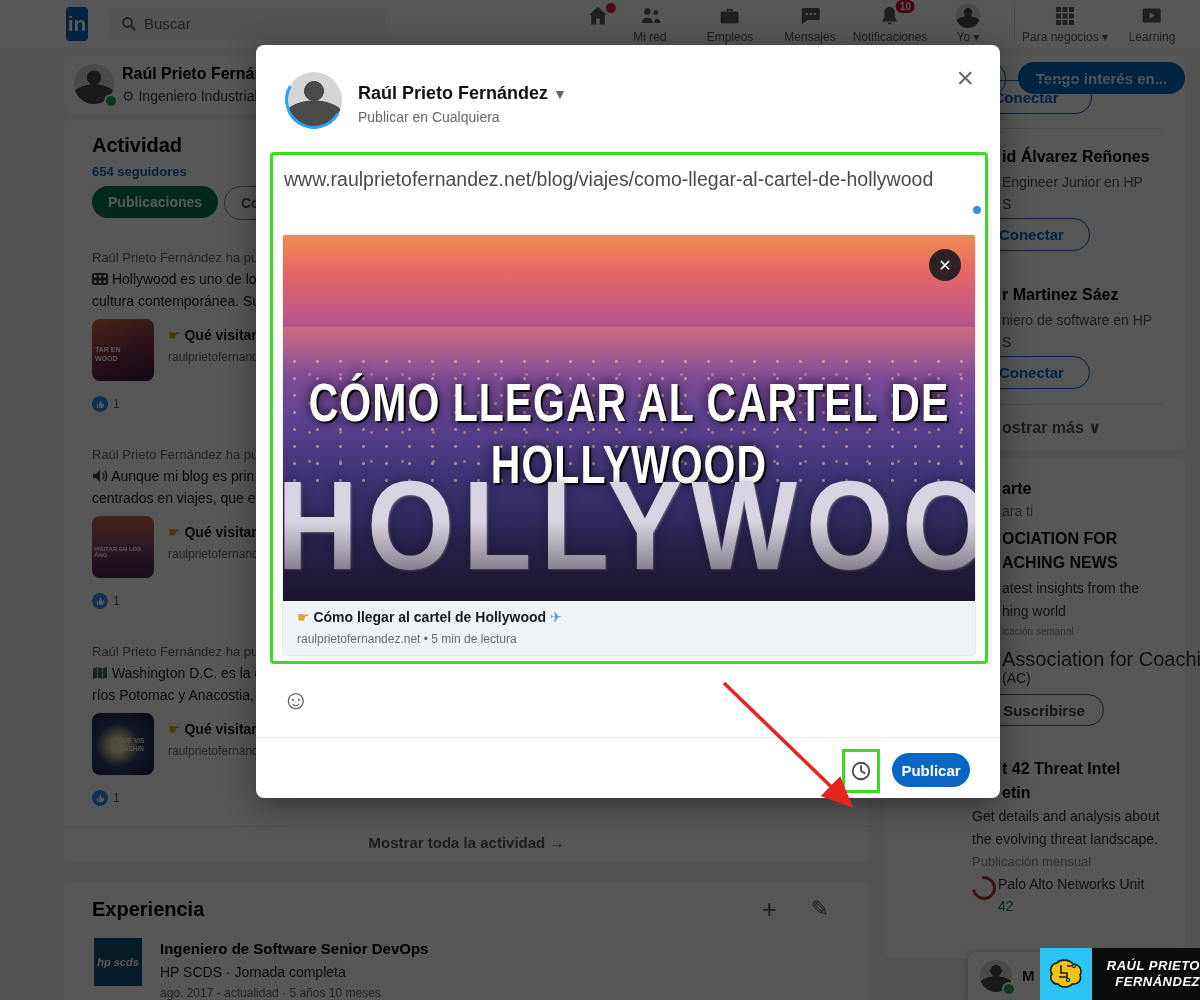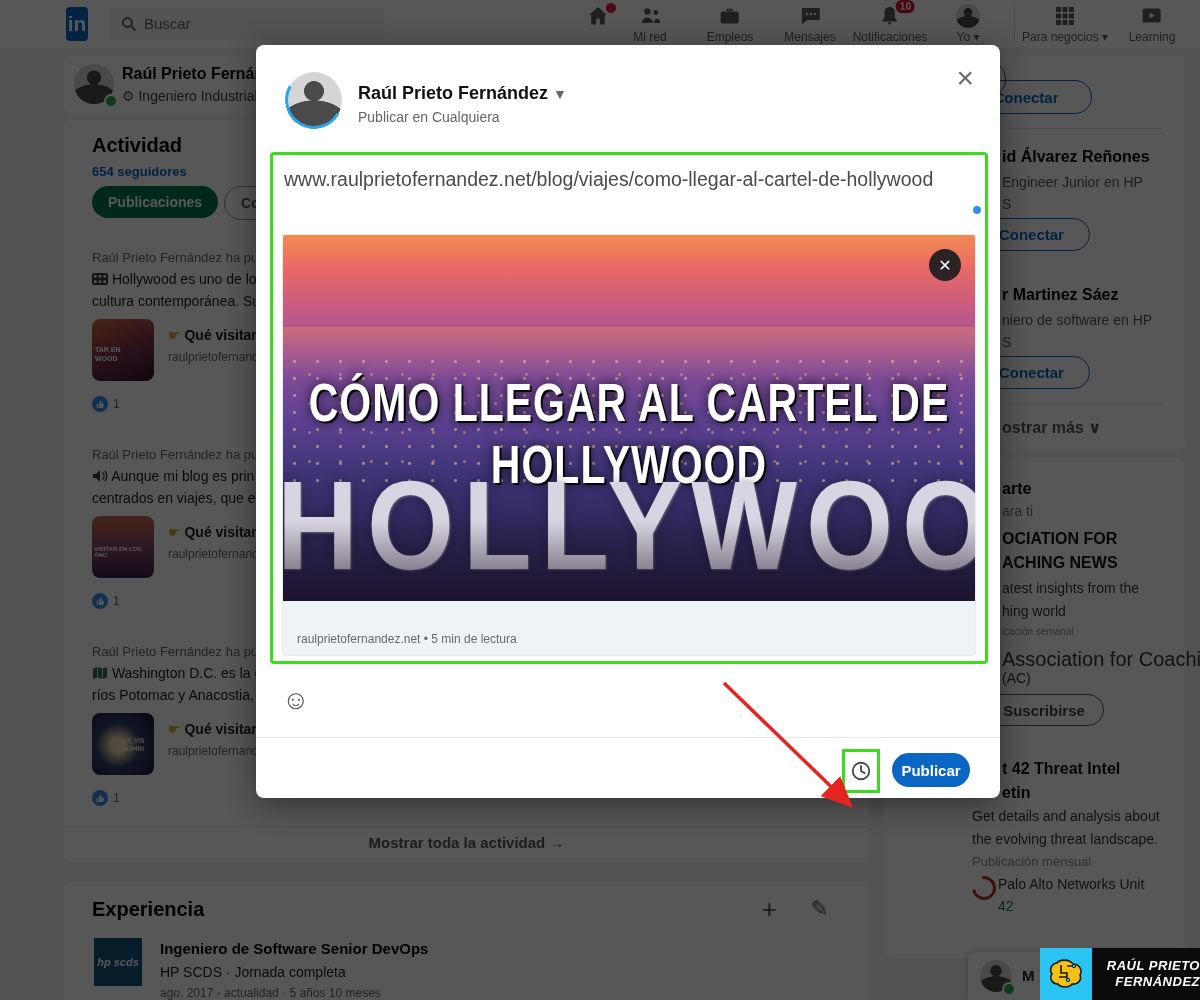--- a/index.html
+++ b/index.html
@@ -146,20 +146,21 @@
   </header>
 
   <section class="card" style="left:64px;top:56px;width:805px;height:58px;">
     <span class="avatar abs" style="left:10px;top:8px;width:40px;height:40px;"></span>
     <span class="greendot" style="left:40px;top:38px;"></span>
     <div class="abs nowrap" style="left:58px;top:9px;font-size:16px;font-weight:bold;color:#000;">Raúl Prieto Fernández</div>
     <div class="abs nowrap" style="left:58px;top:32px;font-size:14px;color:#3d3d3d;"><span style="color:#555;">⚙</span> <span>Ingeniero Industrial &amp;</span></div>
   </section>
 
   <div class="abs pill pill-outline-blue" style="left:938px;top:62px;width:66px;height:32px;border-radius:16px;z-index:6;"></div>
+  <div class="abs pill" style="left:1018px;top:62px;width:167px;height:32px;background:#0a66c2;color:#eaf4ff;font-size:15px;z-index:6;">Tengo interés en...</div>
 
   <section class="card" style="left:64px;top:120px;width:805px;height:742px;">
     <div class="abs" style="left:28px;top:14px;font-size:20px;font-weight:bold;color:#000;">Actividad</div>
     <div class="abs" style="left:28px;top:44px;font-size:13px;font-weight:bold;color:#0a66c2;">654 seguidores</div>
     <div class="abs pill" style="left:28px;top:66px;height:32px;padding:0 16px;background:#01754f;color:#fff;font-size:14px;">Publicaciones</div>
     <div class="abs pill pill-outline-gray" style="left:160px;top:66px;height:32px;padding:0 16px;font-size:14px;color:#555;border-color:#8a8a8a;">Comentarios</div>
 
     <div>
       <div class="abs nowrap" style="left:28px;top:130px;width:760px;font-size:13px;color:#666;">Raúl Prieto Fernández ha publicado</div>
       <div class="abs nowrap" style="left:28px;top:151px;width:760px;font-size:14px;"><span><svg class="icon-svg" style="display:inline-block;vertical-align:-2px;" width="16" height="14" viewBox="0 0 16 14" fill="#3c3c3c">
@@ -306,20 +307,21 @@
       <div class="abs" style="left:10px;top:80px;width:692px;height:420px;border-radius:2px;overflow:hidden;box-shadow:0 0 0 1px rgba(0,0,0,.08);">
         <div style="position:relative;width:692px;height:366px;overflow:hidden;background:linear-gradient(180deg,#f08b52 0%,#e96a63 9%,#c75a83 20%,#8d4f97 34%,#5d4292 50%,#3d3375 66%,#2c2657 82%,#27204a 100%);">
           <div style="position:absolute;left:0;top:92px;width:692px;height:50px;background:linear-gradient(rgba(255,150,95,.35),rgba(255,150,95,0));"></div>
           <div style="position:absolute;left:0;top:118px;width:692px;height:130px;opacity:.55;background-image:radial-gradient(circle, rgba(255,214,140,.95) 0 1px, rgba(0,0,0,0) 2px),radial-gradient(circle, rgba(255,180,120,.8) 0 1px, rgba(0,0,0,0) 2px);background-size:23px 17px,31px 29px;background-position:0 0,11px 7px;"></div>
           <div class="hl" style="position:absolute;left:0;top:152px;width:692px;font-size:41px;">CÓMO LLEGAR AL CARTEL DE HOLLYWOOD</div>
           <div class="signletters" style="position:absolute;left:-6px;top:226px;font-size:112px;">HOLLYWOOD</div>
           <div style="position:absolute;left:0;bottom:0;width:692px;height:80px;background:linear-gradient(rgba(24,16,34,0),rgba(24,16,34,.7));"></div>
           <div style="position:absolute;right:14px;top:14px;width:32px;height:32px;border-radius:50%;background:rgba(24,26,29,.9);color:#fff;display:flex;align-items:center;justify-content:center;font-size:16px;">✕</div>
         </div>
         <div style="position:relative;width:692px;height:54px;background:#eef3f8;">
+          <div class="nowrap" style="position:absolute;left:14px;top:8px;width:660px;font-size:14px;font-weight:bold;color:#1b1b1b;"><span style="color:#d9a62e;">☛</span> <span>Cómo llegar al cartel de Hollywood</span> <span style="color:#4d9bd6;">✈</span></div>
           <div class="nowrap" style="position:absolute;left:14px;top:31px;width:660px;font-size:12px;color:#696969;">raulprietofernandez.net • 5 min de lectura</div>
         </div>
       </div>
     </div>
 
     <div class="abs" style="left:26px;top:642px;font-size:27px;color:#565656;line-height:27px;">☺</div>
     <div class="abs" style="left:0;top:692px;width:744px;height:1px;background:#ebebeb;"></div>
 
     <div class="abs greenbox" style="left:586px;top:704px;width:32px;height:38px;display:flex;align-items:center;justify-content:center;">
       <span>

